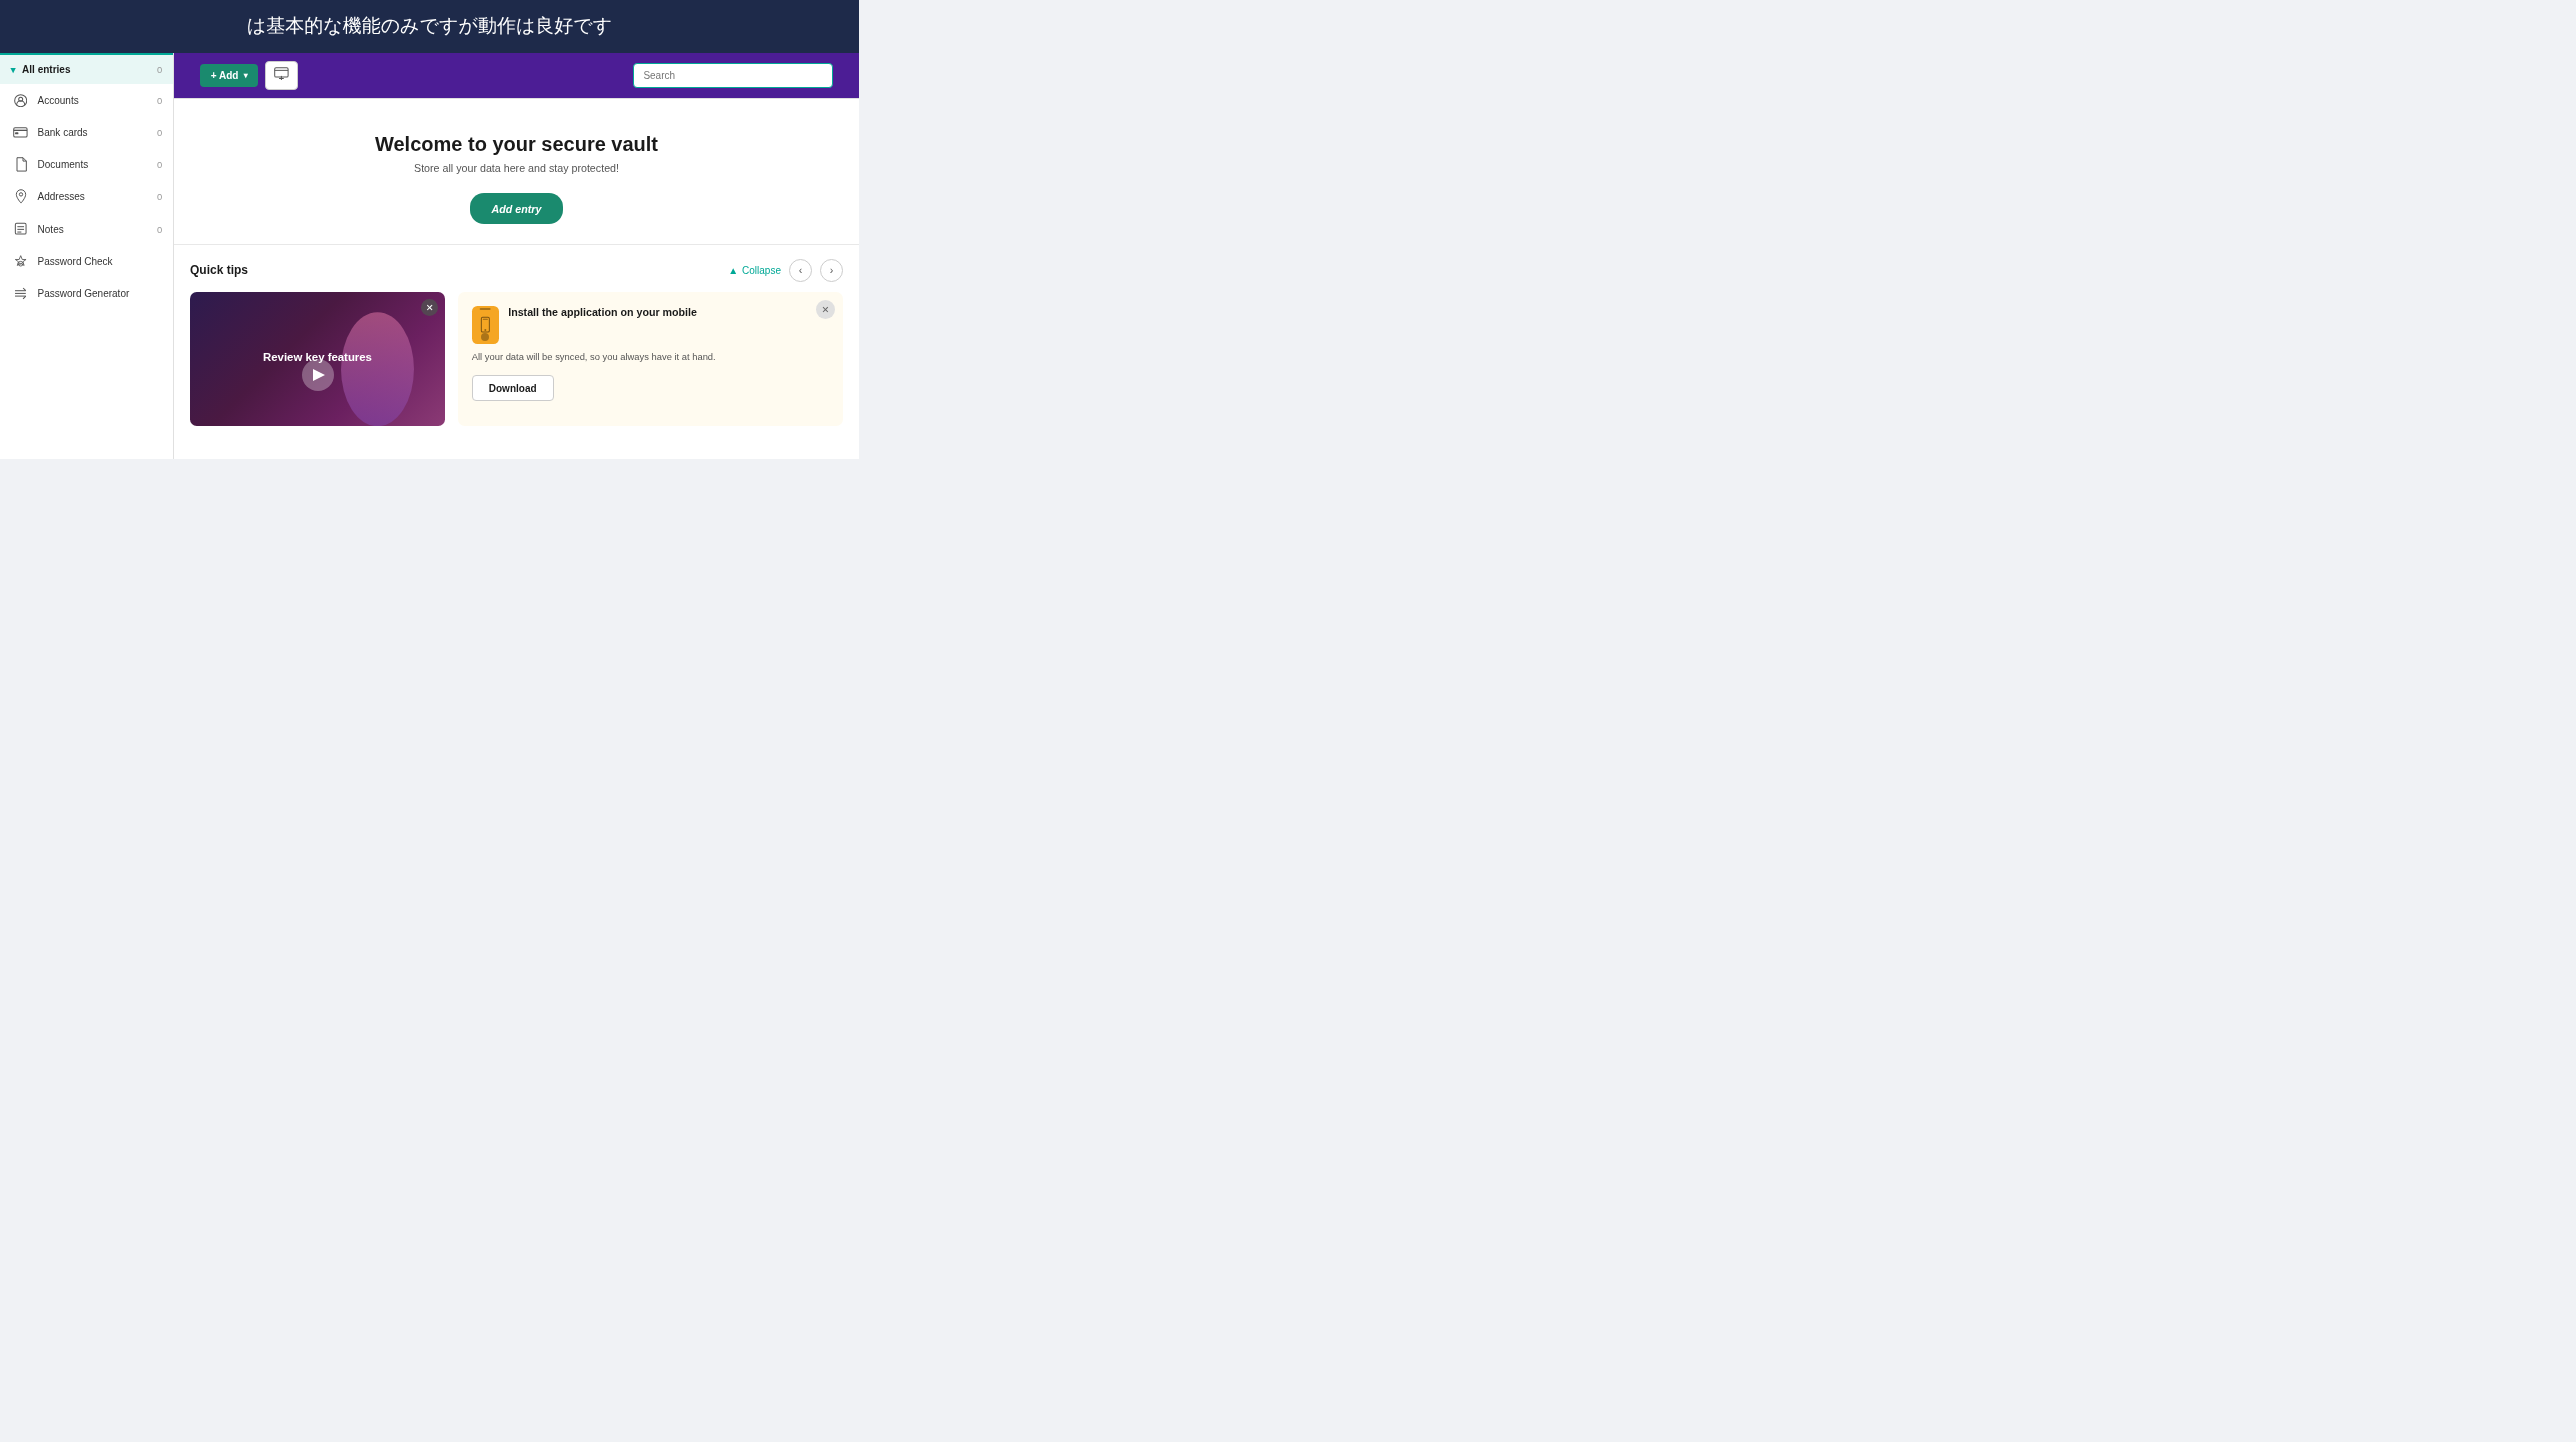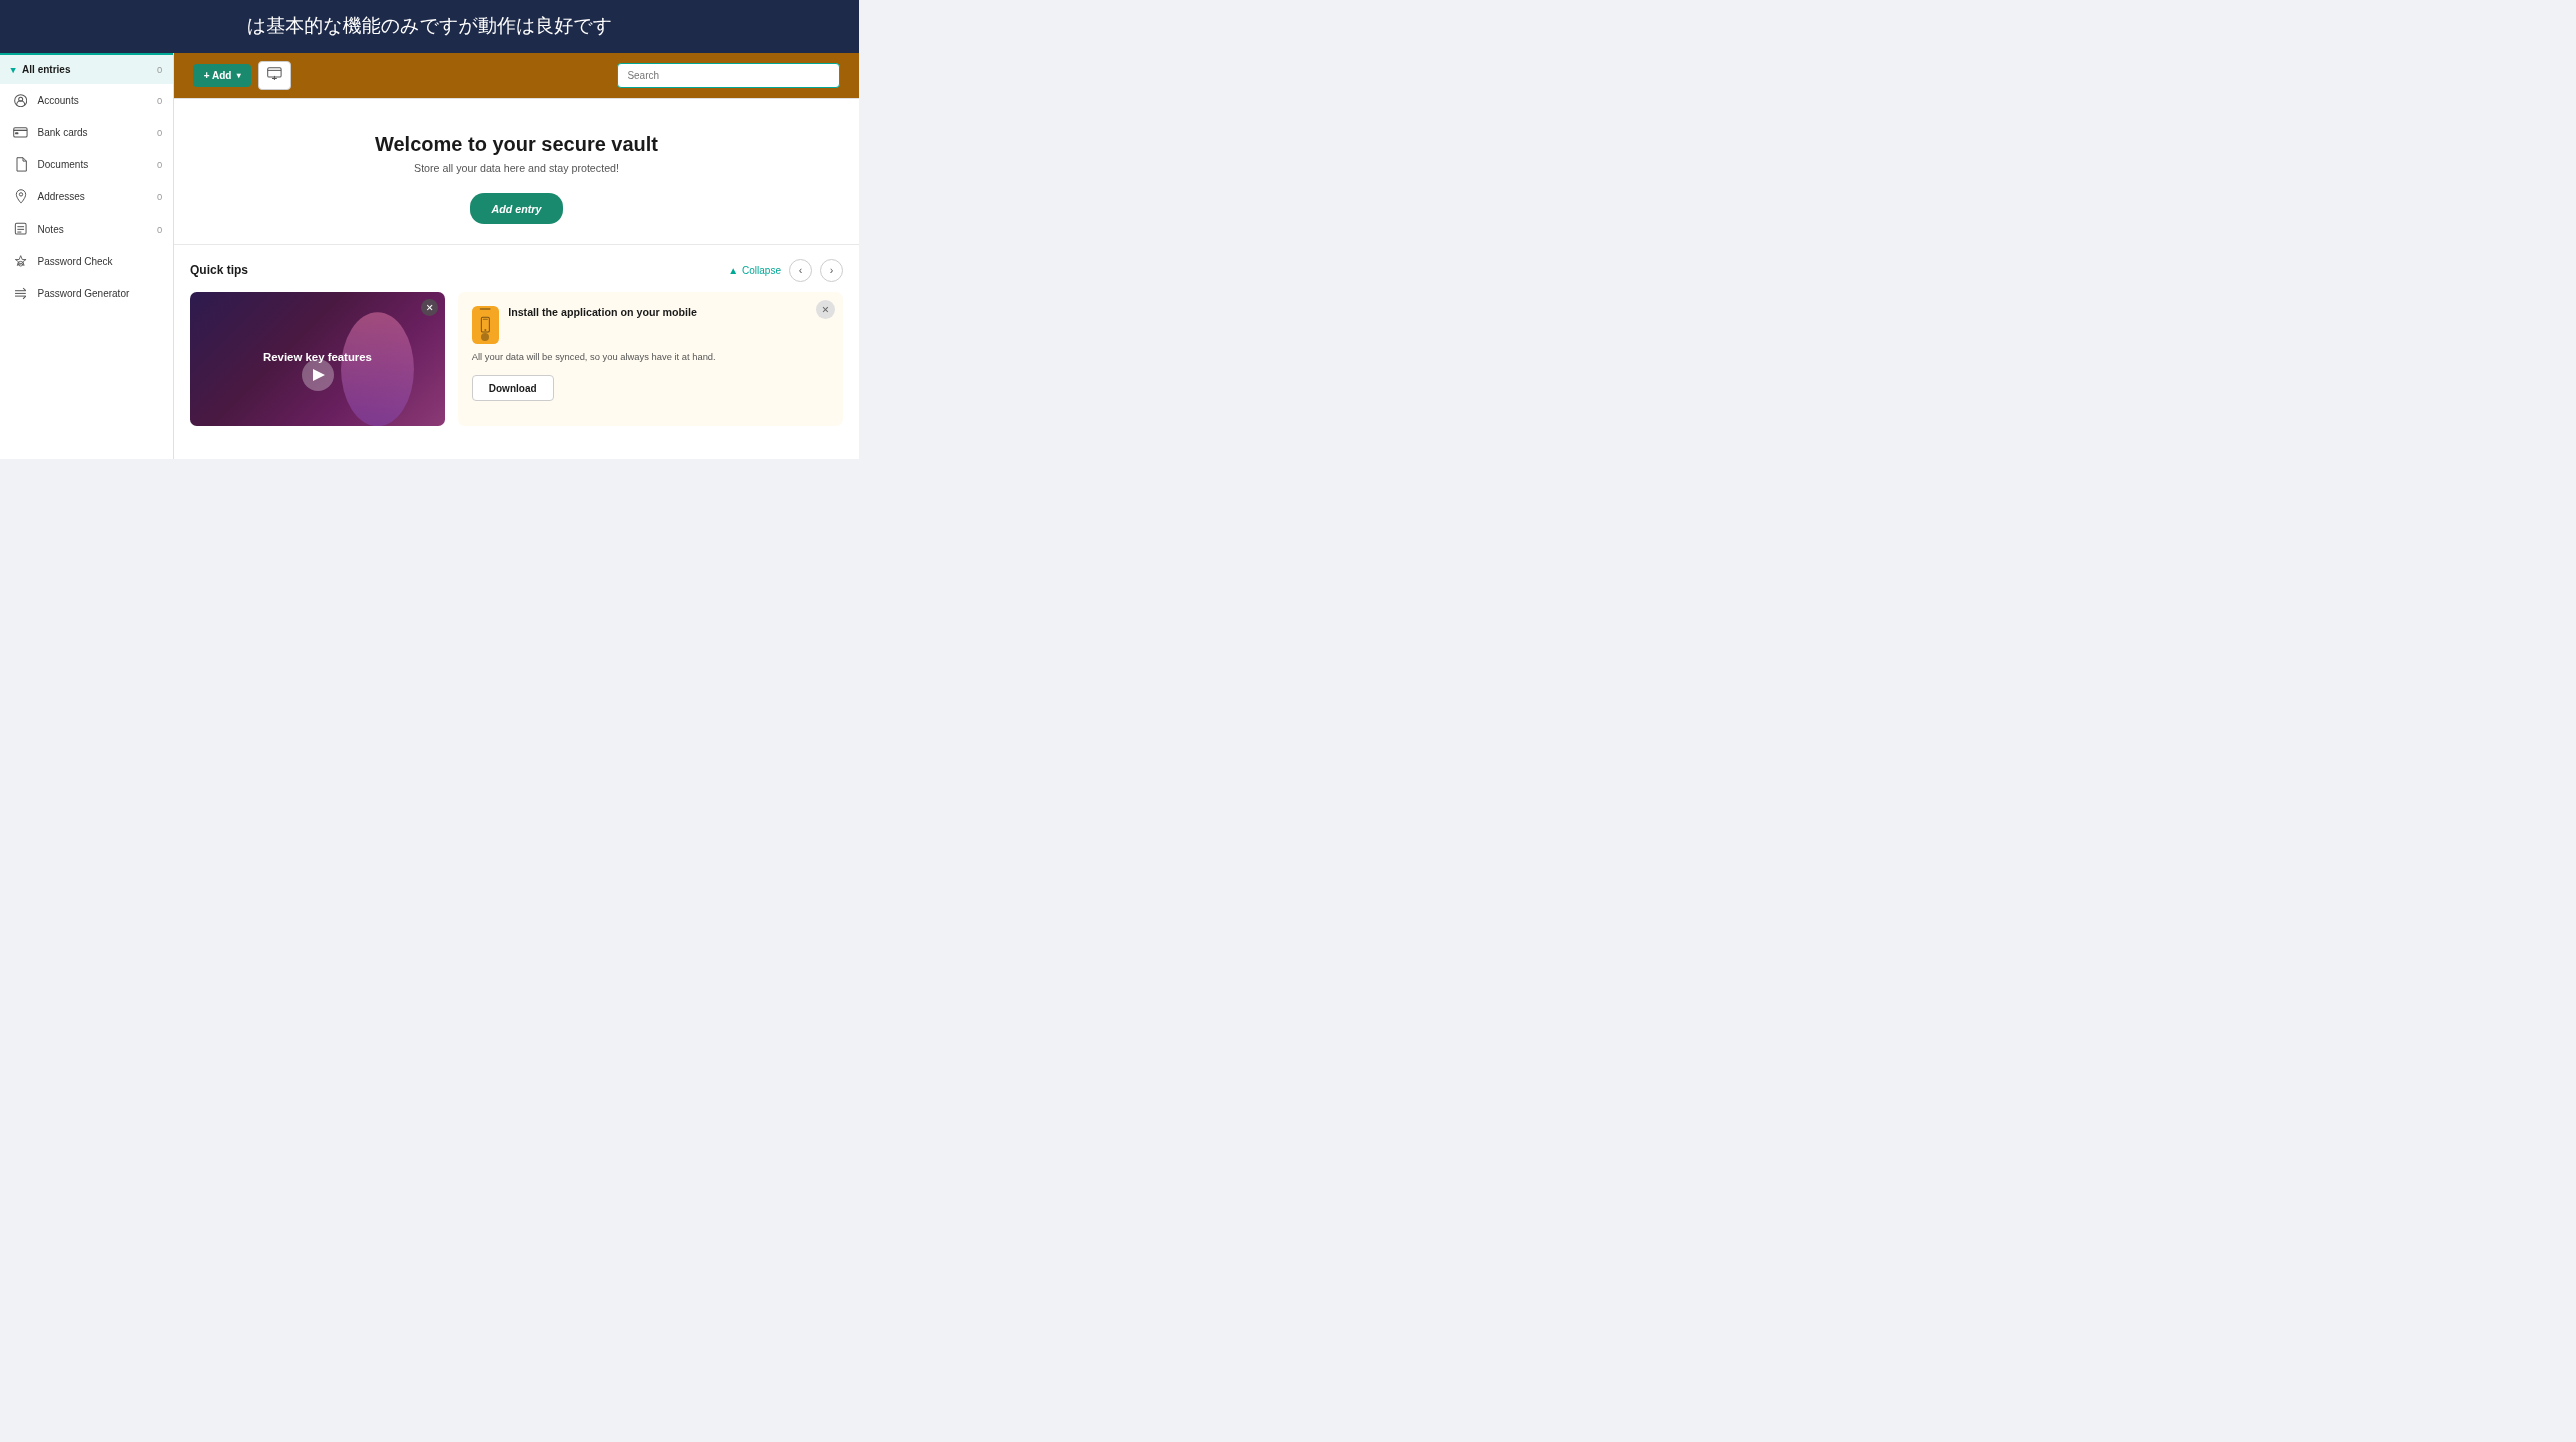--- a/index.html
+++ b/index.html
@@ -93,22 +93,22 @@
       display: flex;
       flex-direction: column;
       overflow: hidden;
     }
 
     
     .toolbar {
       display: flex;
       align-items: center;
       justify-content: space-between;
-      padding: 8px 19px;
-      background: #a16207;
+      padding: 8px 26px;
+      background: #4c1d95;
       border-bottom: 0.7px solid #e0e0e0;
     }
 
     .toolbar-left {
       display: flex;
       align-items: center;
       gap: 6.7px;
     }
 
     .add-button {
@@ -140,21 +140,21 @@
       cursor: pointer;
       font-size: 12px;
       color: #555;
     }
 
     .search-box {
       border: 1px solid #00a896;
       border-radius: 4px;
       padding: 6px 9.4px;
       font-size: 10px;
-      width: 223px;
+      width: 200px;
       outline: none;
       color: #999;
     }
 
     
     .welcome-section {
       display: flex;
       flex-direction: column;
       align-items: center;
       justify-content: center;

